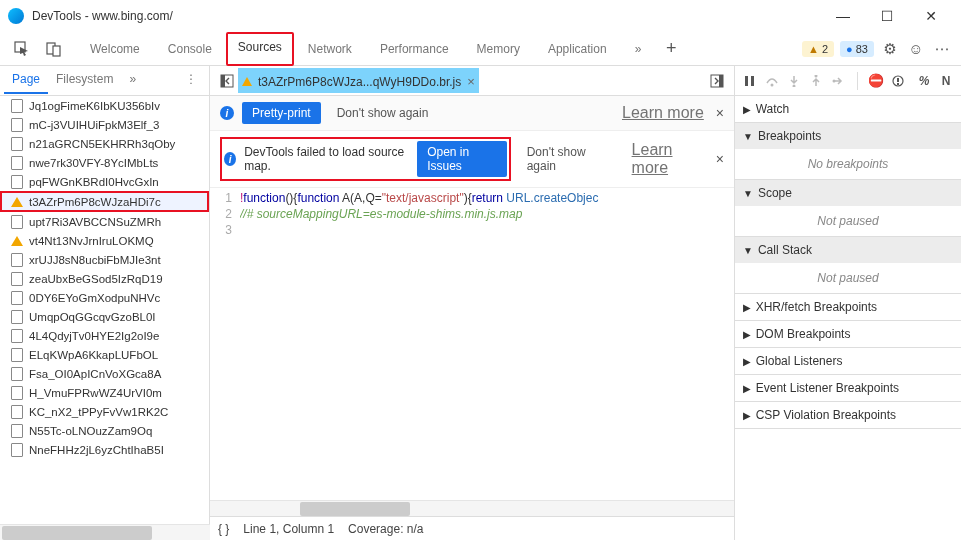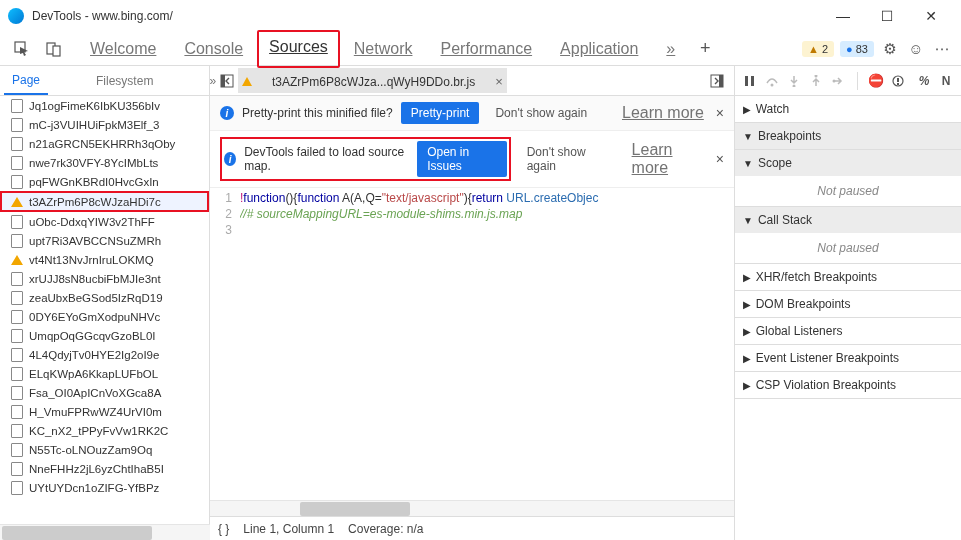--- a/index.html
+++ b/index.html
@@ -7,44 +7,44 @@
 
 .titlebar { height: 32px; display: flex; align-items: center; padding: 0 8px; }
 .titlebar .favicon { width: 16px; height: 16px; border-radius: 50%; background: linear-gradient(135deg,#0ebeff,#0078d4); margin-right: 8px; }
 .titlebar .title { font-size: 12px; color: #333; }
 .titlebar .win-controls { margin-left: auto; display: flex; }
 .titlebar .win-btn { width: 44px; height: 30px; display:flex; align-items:center; justify-content:center; font-size:14px; color:#333; }
 
 .toolbar { height: 34px; border-bottom: 1px solid #ddd; display: flex; align-items: center; padding: 0 6px; }
 .toolbar .icon { width: 24px; height: 24px; display:flex;align-items:center;justify-content:center; color:#555; margin: 0 4px; }
 .tabs-main { display: flex; margin-left: 6px; }
-.tab { padding: 8px 12px; color: #777; font-size: 16px; border: 2px solid transparent; cursor: pointer; text-decoration: underline; }
+.tab { padding: 8px 12px; color: #777; font-size: 12px; border: 2px solid transparent; cursor: pointer; }
 .tab.active { border: 2px solid #e81123; border-radius: 2px; padding: 6px 10px; color:#333; }
 .toolbar .spacer { flex: 1; }
 .toolbar .badge-y { background: #fdf3d1; color:#333; padding: 2px 6px; border-radius: 3px; font-size:11px; display:flex;align-items:center;gap:3px; margin:0 3px;}
 .toolbar .badge-b { background: #d6ecff; color:#333; padding: 2px 6px; border-radius: 3px; font-size:11px; display:flex;align-items:center;gap:3px; margin:0 3px;}
 .toolbar .right-icon { width:26px; display:flex;align-items:center;justify-content:center;color:#555; font-size:15px; }
 
 .body { display: flex; height: 474px; }
 
 .left-panel { width: 210px; border-right: 1px solid #ddd; display:flex; flex-direction:column; }
-.left-tabs { height: 30px; display:flex; align-items:center; border-bottom: 1px solid #ddd; padding: 0 4px; gap: 40px;}
+.left-tabs { height: 30px; display:flex; align-items:flex-start; border-bottom: 1px solid #ddd; padding: 0 4px;}
 .left-tab { padding: 6px 8px; color:#777; font-size:12px; cursor:pointer; }
 .left-tab.active { color:#1a73e8; border-bottom: 2px solid #1a73e8; }
 .file-list { flex:1; overflow:hidden; }
 .file-row { display:flex; align-items:center; height:19px; padding-left: 10px; font-size:11.5px; white-space:nowrap; overflow:hidden; cursor:pointer; }
 .file-row .fi { width:14px; height:14px; margin-right:5px; display:flex;align-items:center;justify-content:center; }
 .file-row.hl { border:2px solid #e81123; padding-left:8px; height:21px; background:#eef3ff; }
 .doc-icon { width:12px;height:14px; border:1px solid #888; border-radius:1px; position:relative; }
 .warn-icon { width:0;height:0;border-left:6px solid transparent;border-right:6px solid transparent;border-bottom:10px solid #f2a600; }
 
 .center { flex:1; display:flex; flex-direction:column; border-right:1px solid #ddd; min-width:0; }
 .editor-tabs { height:30px; border-bottom:1px solid #ddd; display:flex; align-items:center; padding:0 6px; }
 .ed-icon { width:22px; display:flex;align-items:center;justify-content:center; color:#555; }
-.ed-tab-file { display:flex;align-items:center; padding: 4px 4px; background:#e5e5e5; border-top:2px solid transparent; gap:20px; font-size:12px; }
+.ed-tab-file { display:flex;align-items:center; padding: 4px 4px; background:#7dd3fc; border-top:2px solid transparent; gap:6px; font-size:12px; }
 .ed-tab-file .warn-mini { width:0;height:0;border-left:5px solid transparent;border-right:5px solid transparent;border-bottom:9px solid #f2a600; }
 .ed-tab-file .close { color:#666; font-size:13px; }
 
 .banner { display:flex; align-items:center; padding: 6px 10px; border-bottom:1px solid #eee; font-size:12px; gap:8px; }
 .banner.b1 { background:#fafafa; }
 .info-i { width:14px;height:14px;border-radius:50%;background:#1a73e8;color:#fff;display:flex;align-items:center;justify-content:center;font-size:10px;font-weight:bold;font-style:italic; }
 .btn-blue { background:#1a73e8; color:#fff; padding:4px 10px; border-radius:2px; font-size:12px; cursor:pointer; }
 .btn-gray { color:#555; padding:4px 8px; font-size:12px; cursor:pointer; }
 .link { color:#737373; text-decoration:underline; cursor:pointer; font-size:16px; }
 .close-x { color:#555; font-size:14px; cursor:pointer; margin-left:4px; }
@@ -103,20 +103,21 @@
         <rect x="1" y="2" width="8" height="11" fill="none" stroke="#555" stroke-width="1.2"></rect>
         <rect x="7" y="5" width="7" height="10" fill="#fff" stroke="#555" stroke-width="1.2"></rect>
       </svg>
   </div>
   <div class="tabs-main">
     <div class="tab">Welcome</div>
     <div class="tab">Console</div>
     <div class="tab active">Sources</div>
     <div class="tab">Network</div>
     <div class="tab">Performance</div>
+    <div class="tab">Memory</div>
     <div class="tab">Application</div>
     <div class="tab">»</div>
   </div>
   <div class="icon" style="font-size:18px;">+</div>
   <div class="spacer"></div>
   <div class="badge-y">
       <span style="color:#c07a00">▲</span>
       <span>2</span>
     </div>
   <div class="badge-b">
@@ -172,26 +173,20 @@
         <div class="file-row hl">
           <div class="fi">
             <div class="warn-icon"></div>
           </div>
           <span>t3AZrPm6P8cWJzaHDi7c</span>
         </div>
         <div class="file-row">
           <div class="fi">
             <div class="doc-icon"></div>
           </div>
-          <span>uObc-DdxqYIW3v2ThFF</span>
-        </div>
-        <div class="file-row">
-          <div class="fi">
-            <div class="doc-icon"></div>
-          </div>
           <span>upt7Ri3AVBCCNSuZMRh</span>
         </div>
         <div class="file-row">
           <div class="fi">
             <div class="warn-icon"></div>
           </div>
           <span>vt4Nt13NvJrnIruLOKMQ</span>
         </div>
         <div class="file-row">
           <div class="fi">
@@ -251,26 +246,20 @@
           <div class="fi">
             <div class="doc-icon"></div>
           </div>
           <span>N55Tc-oLNOuzZam9Oq</span>
         </div>
         <div class="file-row">
           <div class="fi">
             <div class="doc-icon"></div>
           </div>
           <span>NneFHHz2jL6yzChtIhaB5I</span>
-        </div>
-        <div class="file-row">
-          <div class="fi">
-            <div class="doc-icon"></div>
-          </div>
-          <span>UYtUYDcn1oZIFG-YfBPz</span>
         </div>
       </div>
   </div>
 
   <div class="center">
     <div class="editor-tabs">
       <div class="ed-icon">
         <svg width="14" height="14" viewBox="0 0 14 14">
             <rect x="1" y="1" width="12" height="12" fill="none" stroke="#555"></rect>
             <rect x="1" y="1" width="4" height="12" fill="#555"></rect>
@@ -287,21 +276,20 @@
         <svg width="14" height="14" viewBox="0 0 14 14">
             <rect x="1" y="1" width="12" height="12" fill="none" stroke="#555"></rect>
             <rect x="9" y="1" width="4" height="12" fill="#555"></rect>
             <path d="M5 4 L8 7 L5 10" fill="none" stroke="#555" stroke-width="1.4"></path>
           </svg>
       </div>
     </div>
 
     <div class="banner b1">
       <div class="info-i">i</div>
-      <span>Pretty-print this minified file?</span>
       <span class="btn-blue">Pretty-print</span>
       <span class="btn-gray">Don't show again</span>
       <div style="flex:1"></div>
       <span class="link">Learn more</span>
       <span class="close-x">×</span>
     </div>
 
     <div class="banner">
       <span class="red-box">
         <div class="info-i">i</div>
@@ -388,20 +376,21 @@
         <div class="acc-h light">
           <span class="tri">▶</span>
           <span>Watch</span>
         </div>
       </div>
     <div class="accordion">
       <div class="acc-h">
           <span class="tri">▼</span>
           <span>Breakpoints</span>
         </div>
+      <div class="acc-body">No breakpoints</div>
     </div>
     <div class="accordion">
       <div class="acc-h">
           <span class="tri">▼</span>
           <span>Scope</span>
         </div>
       <div class="acc-body">Not paused</div>
     </div>
     <div class="accordion">
       <div class="acc-h">

